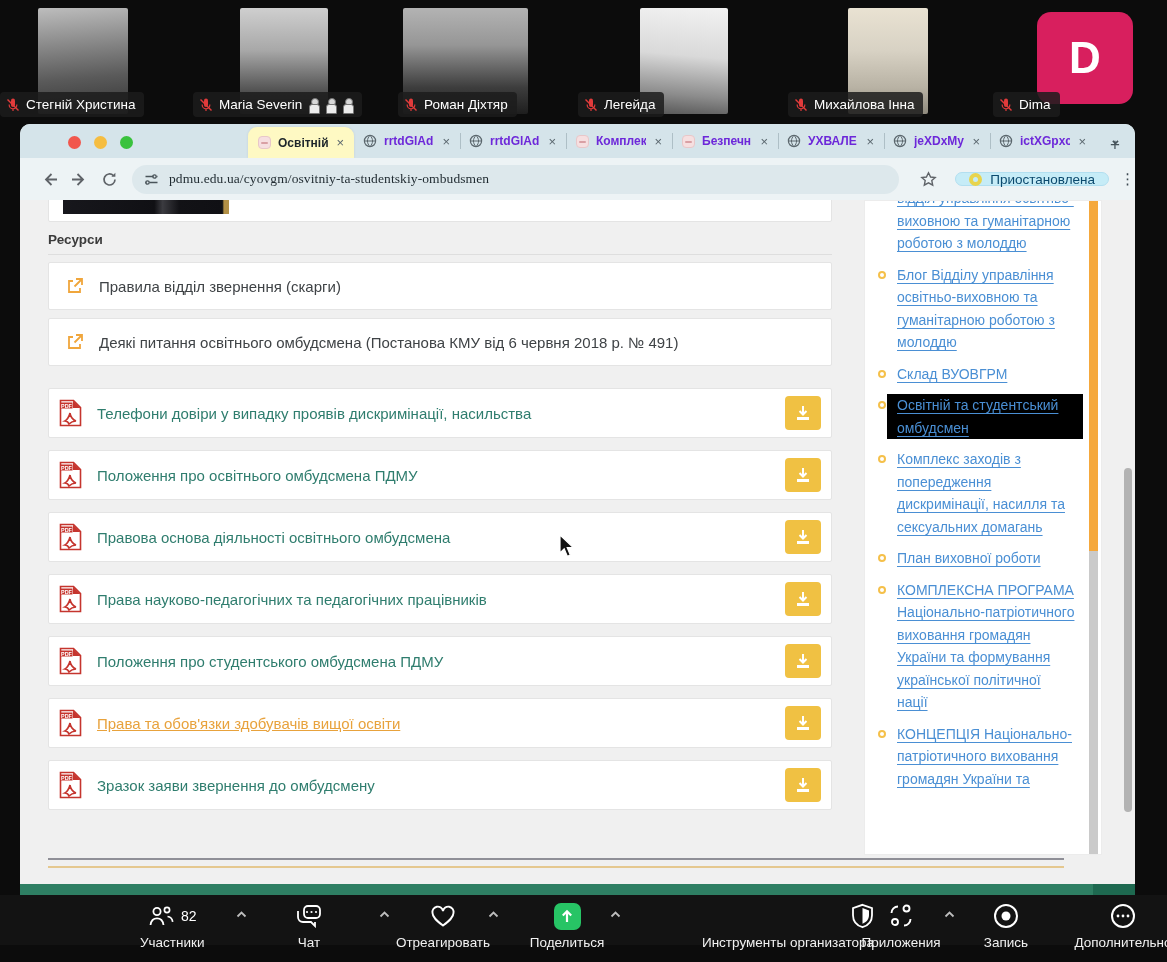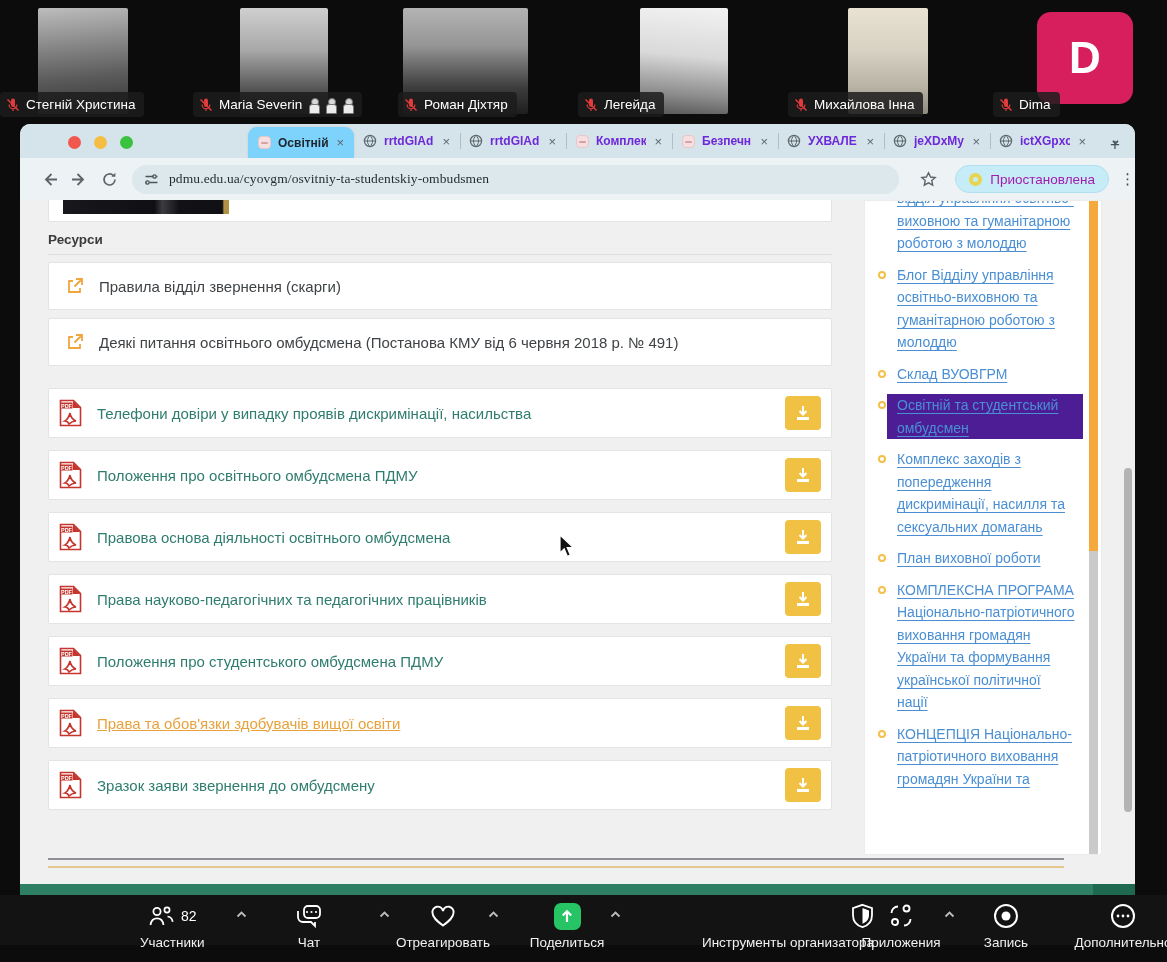--- a/index.html
+++ b/index.html
@@ -31,42 +31,42 @@
   .browser { position:absolute; left:20px; top:124px; width:1115px; height:771px;
              border-radius:10px 10px 0 0; background:#e9f1f4; }
   .tabbar { position:relative; height:34px; background:#d5e4ea; border-radius:10px 10px 0 0; }
   .lights { position:absolute; left:48px; top:12px; display:flex; gap:13px; }
   .light { width:13px; height:13px; border-radius:50%; }
   .l-red{background:#f1574d;} .l-yel{background:#f5bd41;} .l-grn{background:#39c23d;}
   .tabs { position:absolute; left:228px; top:0; height:34px; display:flex; align-items:flex-end; }
   .tab { width:106px; height:34px; display:flex; align-items:center; gap:6px; padding:0 8px;
          font-size:12px; color:#3c4043; position:relative; cursor:default; }
   .tab + .tab::before { content:""; position:absolute; left:0; top:9px; height:16px; width:1px; background:#aebfc6; }
-  .tab.active { background:#7dd3fc; border-radius:9px 9px 0 0; height:31px; box-shadow:0 0 3px rgba(0,0,0,.08); }
+  .tab.active { background:#fef9c3; border-radius:9px 9px 0 0; height:31px; box-shadow:0 0 3px rgba(0,0,0,.08); }
   .tab.active::before, .tab.active + .tab::before { display:none; }
   .tab-title { flex:1; overflow:hidden; white-space:nowrap; font-weight:bold; color:#6d28d9; }
   .tab.active .tab-title { color:#1d252a; }
   .tab-close { font-size:13px; color:#5a676e; padding:0 2px; }
   .fav { width:16px; height:16px; flex:none; display:flex; align-items:center; justify-content:center; }
   .fav-site { width:13px; height:13px; border-radius:4px; background:#f6dfe0; border:1px solid #e8c7c9; position:relative; }
   .fav-site::after { content:""; position:absolute; left:2px; top:5px; width:7px; height:2px; background:#d9a0a4; border-radius:1px; }
   .newtab-btn { width:26px; height:26px; margin:4px 0 0 6px; border-radius:50%; display:flex; align-items:center;
                 justify-content:center; font-size:17px; color:#45535a; }
   .tabbar-chevron { position:absolute; right:14px; top:8px; color:#45535a; font-size:13px; font-weight:bold; }
 
   .toolbar { position:relative; height:42px; background:#edf3f5; display:flex; align-items:center; }
   .nav-ico { width:30px; height:30px; display:flex; align-items:center; justify-content:center; color:#5f6368; flex:none; }
   .back-ico{margin-left:14px;} 
   .urlbox { margin-left:8px; width:770px; height:29px; border-radius:15px; background:#dde8ec;
             display:flex; align-items:center; padding:0 12px; gap:10px;font-family:Liberation Serif, serif; }
   .url-text { font-size:13.5px; color:#1f2a30; letter-spacing:.1px; }
   .star { margin-left:14px; }
-  .pause-pill { margin-left:12px; height:28px; border-radius:15px; background:var(--pill_cyan,#c6ecf7);
+  .pause-pill { margin-left:12px; height:14px; border-radius:15px; background:var(--pill_cyan,#c6ecf7);
                 border:1px solid #b2dff0; display:flex; align-items:center; gap:8px; padding:4px 13px;
-                font-size:13.5px; color:#a21caf; }
+                font-size:13.5px; color:#0c4a6e; }
   .donut { width:13px; height:13px; border-radius:50%; border:4px solid var(--donut_yellow,#e8d44d); background:transparent; }
   .kebab { margin-left:11px; color:#3e4a52; font-size:15px; letter-spacing:0; }
 
   
   .page { position:relative; width:1115px; height:695px; background:#f0f0f0; overflow:hidden; }
   .card { position:absolute; left:28px; width:784px; background:#fff; border:1px solid #e4e4e4; border-radius:2px; }
   .topcard { top:-4px; height:26px; }
   .imgstrip { position:absolute; left:14px; top:3px; width:166px; height:14px;
               background:linear-gradient(90deg,#17171c 0%,#101014 55%,#3b3b40 60%,#121216 70%,#101014 96%,#b29046 97%,#b29046 100%); }
   .res-head { position:absolute; left:28px; top:32px; font-size:13.5px; font-weight:bold; color:#3b3b3b; }
@@ -82,21 +82,21 @@
 
   
   .sidebar { position:absolute; left:844px; top:0; width:238px; height:655px; background:#fff;
              border:1px solid #ececec; overflow:hidden; }
   .sb-list { position:relative; padding:2px 26px 0 32px; margin-top:-16px; }
   .sb-item { position:relative; font-size:14px; line-height:22.5px; margin-bottom:9px;
              color:var(--link_blue,#4a8fd4); }
   .sb-item a { color:inherit; text-decoration:underline; text-underline-offset:3px; cursor:pointer; }
   .sb-item .bullet { position:absolute; left:-19px; top:7px; width:8px; height:8px; border-radius:50%;
                      border:2px solid var(--bullet_yellow,#f5c04a); background:#fff; }
-  .sb-item.active-item { background:#4c1d95; margin-left:-10px; padding-left:10px; margin-right:-8px; }
+  .sb-item.active-item { background:#000000; margin-left:-10px; padding-left:10px; margin-right:-8px; }
   .sb-scroll { position:absolute; right:3px; top:0; width:9px; height:655px; background:#cacaca; }
   .sb-thumb { position:absolute; left:0; top:0; width:9px; height:350px; background:var(--scrollbar_orange,#f5a83c); }
   .page-scroll-thumb { position:absolute; left:1104px; top:268px; width:8px; height:344px;
                        border-radius:4px; background:#b3b3b3; }
 
   .foot-line1 { position:absolute; left:28px; top:658px; width:1016px; height:2px; background:#8f8f97; }
   .foot-line2 { position:absolute; left:28px; top:666px; width:1016px; height:2px; background:#e5c88f; }
   .green-bar  { position:absolute; left:0; top:684px; width:1115px; height:11px; background:var(--footer_green,#2e7f63); }
   .green-dark { position:absolute; left:1073px; top:0; width:42px; height:11px; background:#1e6950; }
 

